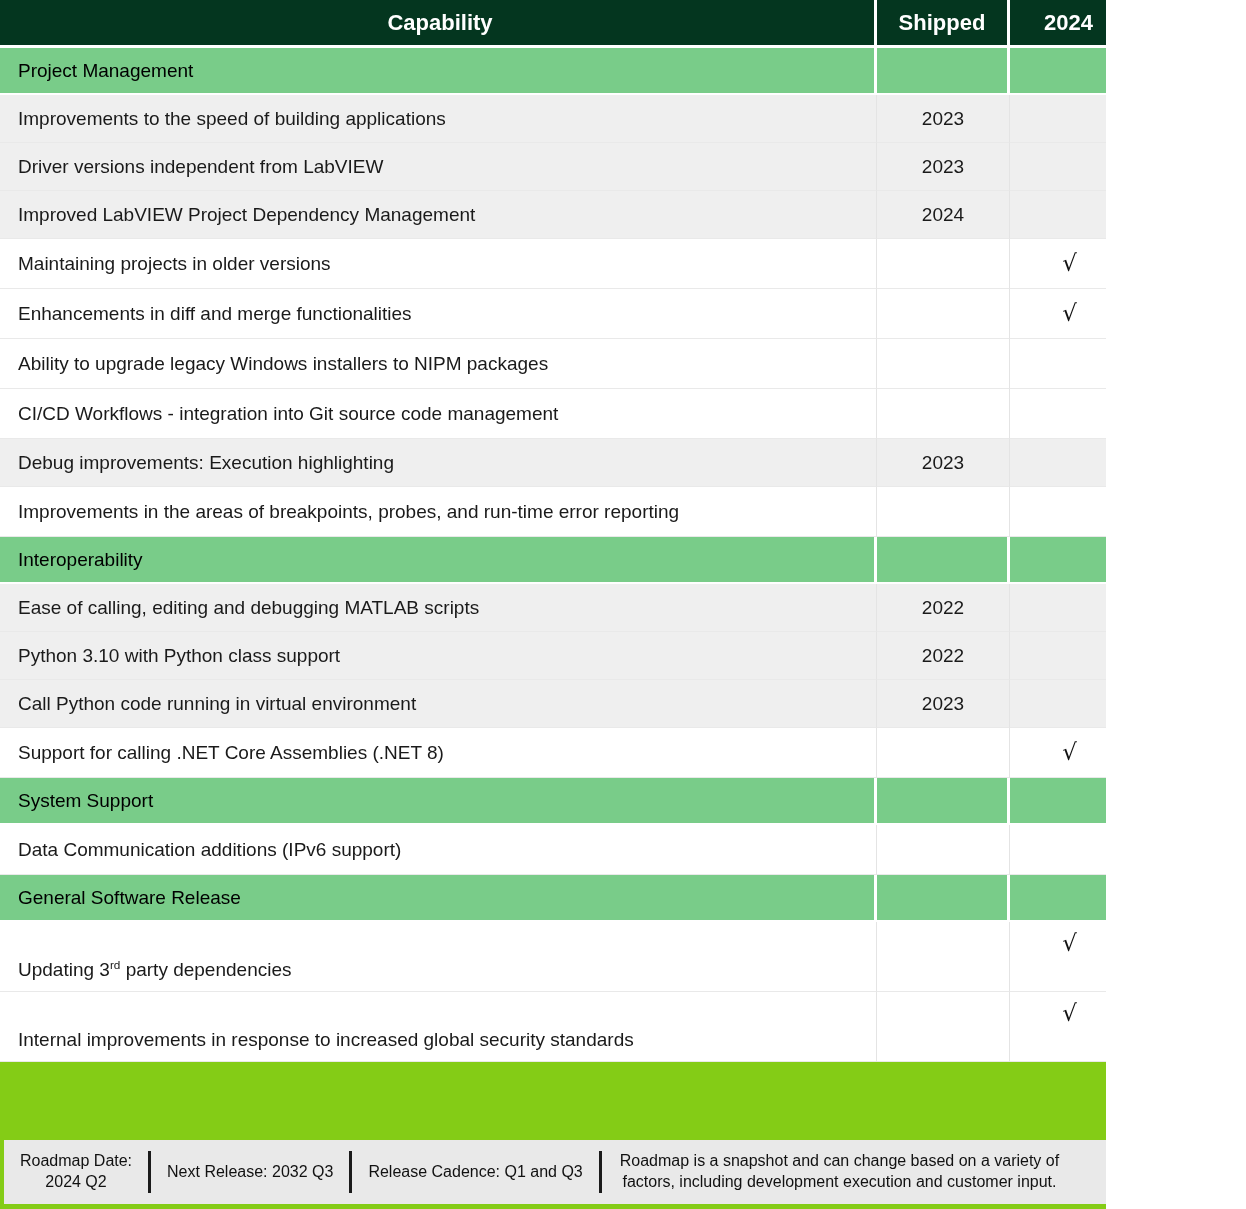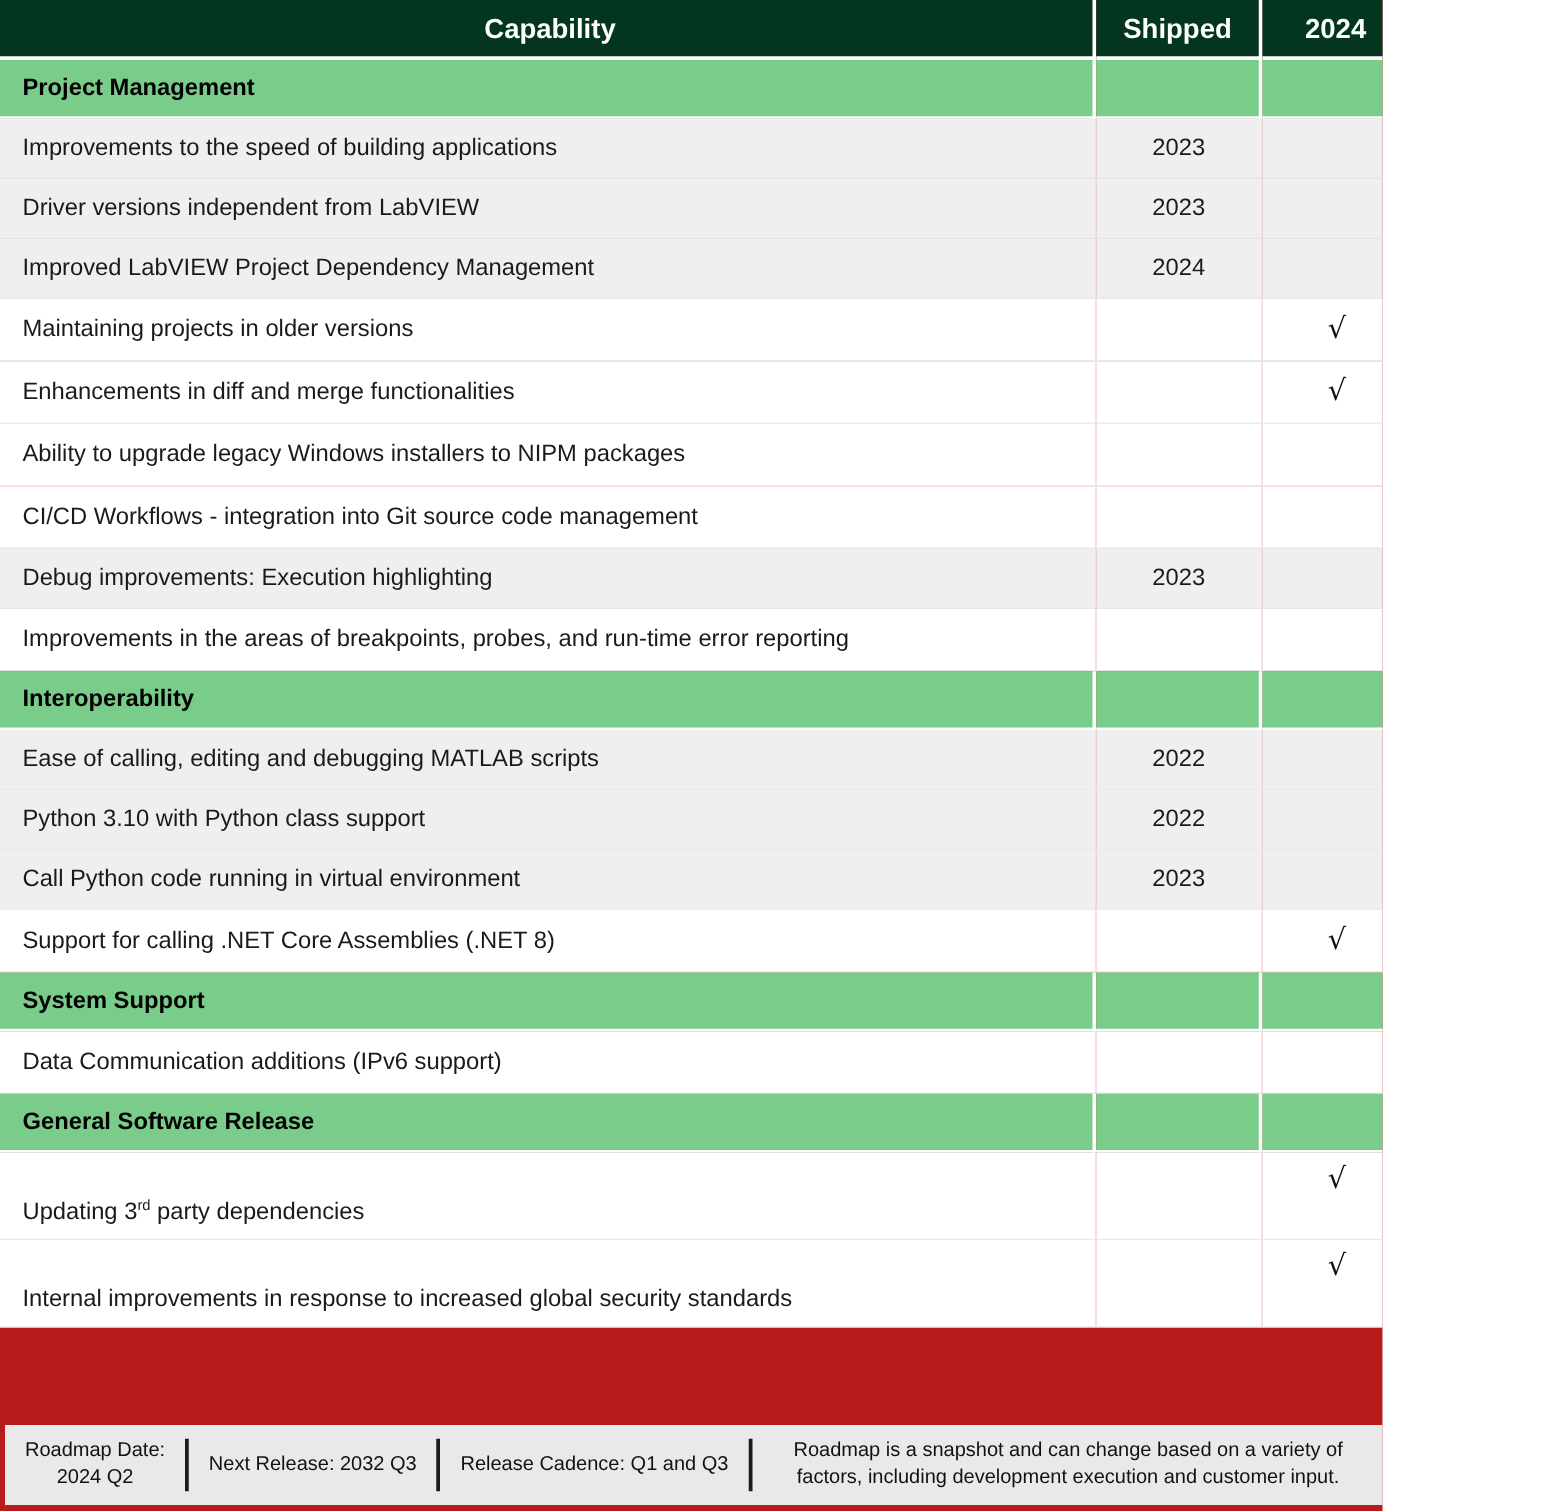--- a/index.html
+++ b/index.html
@@ -7,21 +7,21 @@
   html, body {
     margin: 0;
     padding: 0;
     background: #ffffff;
     font-family: "Liberation Sans", sans-serif;
   }
   #root {
     width: 1106px;
     height: 1209px;
     position: relative;
-    background: #b91c1c;
+    background: #84cc16;
     overflow: hidden;
   }
 
   table.roadmap {
     width: 1246px;
     border-collapse: separate;
     border-spacing: 0;
     table-layout: fixed;
   }
 
@@ -44,21 +44,21 @@
     border-right: 3px solid #ffffff;
     border-bottom: 3px solid #ffffff;
   }
   thead th.last { border-right: none; }
   thead th.cap-th { padding-right: 0; }
 
   
   tr.section > td {
     background: #79cc89;
     color: #000000;
-    font-weight: bold;
+    font-weight: normal;
     font-size: 19px;
     height: 47px;
     padding: 0 0 0 18px;
     vertical-align: middle;
     border-right: 3px solid #ffffff;
     border-bottom: 2px solid #ffffff;
     margin-top: 48px;
   }
   tr.section > td.last { border-right: none; }
 
@@ -126,21 +126,21 @@
     padding: 0 14px 0 0;
     white-space: pre-line;
   }
   .f-div {
     width: 3px;
     height: 42px;
     background: #1b1b1b;
     margin: 0 16px 0 2px;
     flex: 0 0 auto;
   }
-  .f-note { padding-left: 2px; margin-left: 15px; }
+  .f-note { padding-left: 2px; }
 </style>
 </head>
 <body>
 
 <div id="root">
 
   <table class="roadmap">
     <colgroup>
       <col class="c-cap">
         <col class="c-ship">

